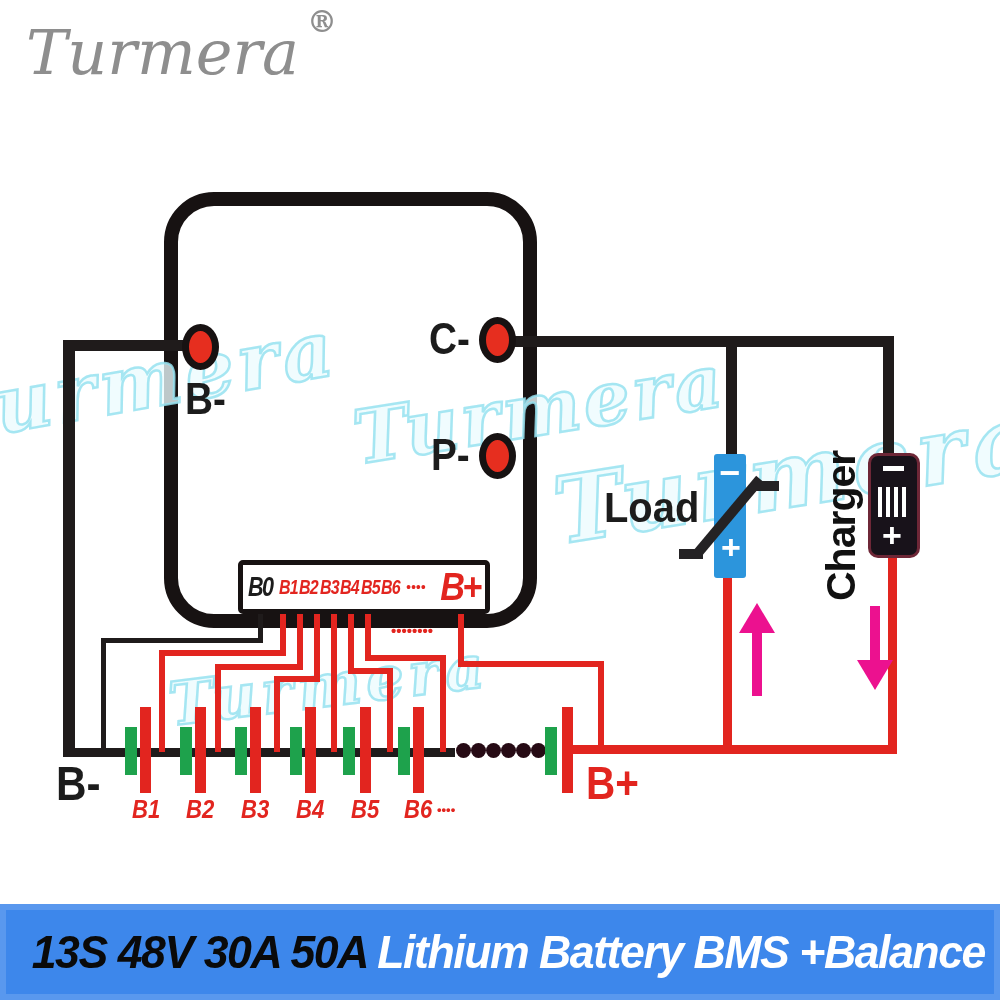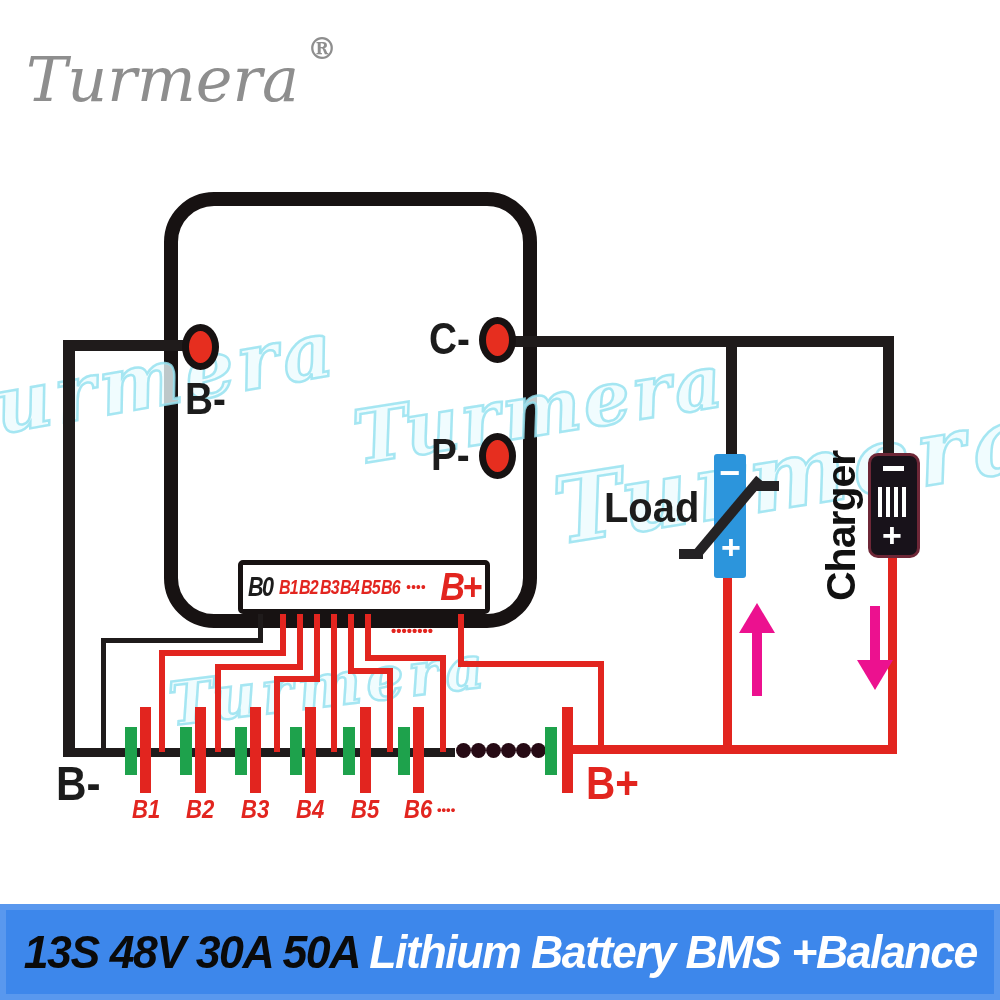--- a/index.html
+++ b/index.html
@@ -1,20 +1,20 @@
 <!DOCTYPE html>
 <html><head>
 <meta charset="utf-8">
 <style>
   html,body{margin:0;padding:0;}
   #stage{position:relative;width:1000px;height:1000px;background:#ffffff;overflow:hidden;
          font-family:"Liberation Sans",sans-serif;}
   
   .logo{position:absolute;left:26px;top:4px;font-family:"DejaVu Serif",serif;
-        font-style:italic;font-size:62px;color:#8e8e8e;z-index:6;margin-top:27px;}
+        font-style:italic;font-size:62px;color:#8e8e8e;z-index:6;}
   .logo .reg{font-style:normal;font-size:30px;vertical-align:42px;margin-left:8px;font-weight:bold;}
   
   .wm{position:absolute;font-family:"DejaVu Serif",serif;font-style:italic;font-weight:bold;
       color:rgba(236,251,254,0.78);-webkit-text-stroke:2.5px rgba(151,226,240,0.85);
       z-index:3;white-space:nowrap;pointer-events:none;}
   .wm1{left:-62px;top:336px;font-size:78px;transform:rotate(-10deg);letter-spacing:4px;}
   .wm2{left:352px;top:366px;font-size:74px;transform:rotate(-9deg);letter-spacing:3px;}
   .wm3{left:552px;top:420px;font-size:92px;transform:rotate(-9deg);letter-spacing:7px;}
   .wm4{left:168px;top:650px;font-size:60px;transform:rotate(-7deg);letter-spacing:5px;}
   
@@ -59,21 +59,21 @@
   .sw{position:absolute;background:#242224;z-index:6;}
   .swdiag{transform:rotate(-50deg);transform-origin:left center;}
   
   .arr-shaft{position:absolute;background:#ec118f;width:10px;z-index:6;}
   .arr-up{position:absolute;width:0;height:0;border-left:18px solid transparent;
           border-right:18px solid transparent;border-bottom:30px solid #ec118f;z-index:6;}
   .arr-dn{position:absolute;width:0;height:0;border-left:18px solid transparent;
           border-right:18px solid transparent;border-top:30px solid #ec118f;z-index:6;}
   
   .banner{position:absolute;left:0;top:904px;width:1000px;height:96px;background:#3d87eb;
-          z-index:7;display:flex;align-items:center;justify-content:center;white-space:nowrap;
+          z-index:7;display:flex;align-items:center;justify-content:flex-end;white-space:nowrap;
           box-shadow:inset 0 0 0 6px rgba(255,255,255,0.15);}
   .banner .txt{font-style:italic;font-weight:bold;font-size:46px;letter-spacing:-1.5px;
                transform:scaleX(0.97);}
   .banner .b1{color:#0a0a0a;}
   .banner .b2{color:#ffffff;}
 </style>
 </head>
 <body>
 
 <div id="stage">

